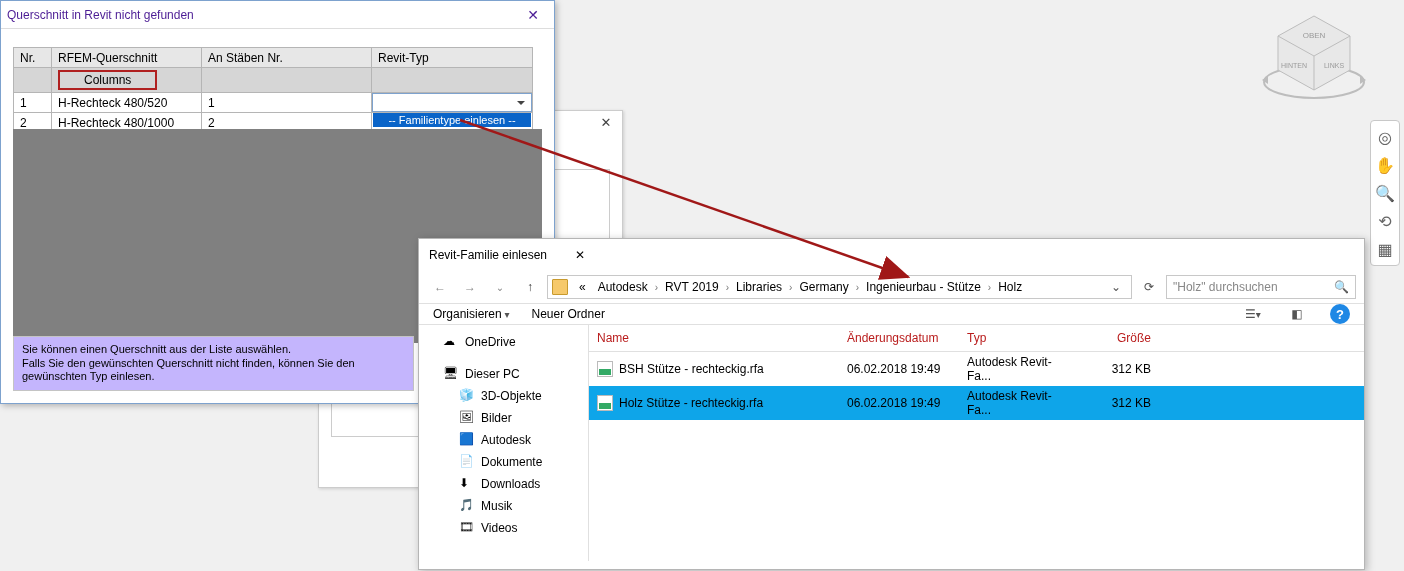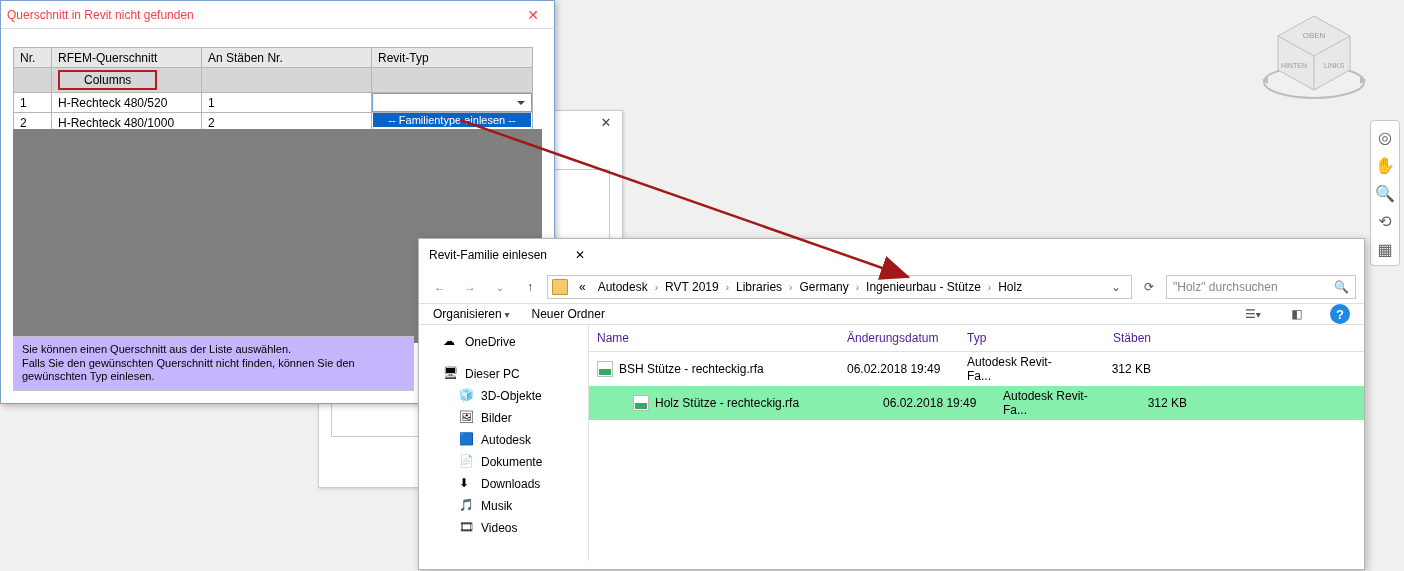--- a/index.html
+++ b/index.html
@@ -8,21 +8,21 @@
   
   .viewcube { position:absolute; top:10px; right:30px; width:120px; height:100px; }
   .viewcube svg { width:100%; height:100%; }
 
   
   .right-toolbar { position:absolute; top:120px; right:4px; width:30px; background:#fff; border:1px solid #c8c8c8; border-radius:4px; display:flex; flex-direction:column; padding:2px 0;}
   .right-toolbar .tb-btn { width:26px; height:26px; margin:1px auto; display:flex; align-items:center; justify-content:center; color:#666; font-size:16px; }
 
   
   .dlg1 { position:absolute; top:0; left:0; width:555px; height:404px; background:#fff; border:1px solid #7da2ce; box-shadow:2px 2px 6px rgba(0,0,0,0.25); }
-  .dlg1 .titlebar { height:28px; line-height:28px; padding:0 6px; font-size:12px; color:#ef4444; display:flex; align-items:center; justify-content:space-between; border-bottom:1px solid #ddd;}
+  .dlg1 .titlebar { height:28px; line-height:28px; padding:0 6px; font-size:12px; color:#4c1d95; display:flex; align-items:center; justify-content:space-between; border-bottom:1px solid #ddd;}
   .dlg1 .close { width:30px; text-align:center; font-size:14px; }
   .dlg1 .tablewrap { margin:18px 21px 0 12px; }
   table.grid { border-collapse:collapse; width:100%; font-size:12px; }
   table.grid th, table.grid td { border:1px solid #b5b5b5; padding:2px 6px; text-align:left; height:20px; background:#fff;}
   table.grid th { background:#e7e7e7; font-weight:normal; }
   tr.catrow td { background:#d6d6d6; }
   .redbox { display:inline-block; padding:1px 24px; border:2px solid #b02020; }
   .revit-select { background:#fff; border:1px solid #7da2ce; position:relative; }
   .revit-select::after{ content:""; position:absolute; right:6px; top:50%; margin-top:-2px; border:4px solid transparent; border-top-color:#444;}
   .revit-drop { position:absolute; left:0; top:19px; width:100%; background:#0a64c8; color:#fff; font-size:11px; text-align:center; padding:1px 0;}
@@ -51,30 +51,30 @@
   .toolbar2 .drop::after{ content:" ▾"; color:#555; font-size:10px;}
   .toolbar2 .spacer{ flex:1;}
   .toolbar2 .iconbtn{ width:22px; height:22px; display:flex; align-items:center; justify-content:center; color:#555;}
   .help{ width:20px; height:20px; border-radius:50%; background:#1e88e5; color:#fff; font-size:13px; font-weight:bold; display:flex; align-items:center; justify-content:center;}
   .body2 { display:flex; height:calc(100% - 28px - 32px - 34px);}
   .nav { width:170px; border-right:1px solid #e0e0e0; padding:6px 0; font-size:12px; overflow:hidden;}
   .nav .item{ display:flex; align-items:center; gap:6px; padding:3px 10px 3px 24px; white-space:nowrap;}
   .nav .item.sub{ padding-left:40px;}
   .nav .ic{ width:16px; height:16px; display:inline-block;}
   .filelist{ flex:1; font-size:12px;}
-  .filelist .hdr{ display:flex; border-bottom:1px solid #e0e0e0; color:#4c1d95;}
+  .filelist .hdr{ display:flex; border-bottom:1px solid #e0e0e0; color:#b91c1c;}
   .filelist .hdr div{ padding:6px 8px;}
   .col-name{ flex:0 0 250px;}
   .col-date{ flex:0 0 120px;}
   .col-type{ flex:0 0 120px;}
   .col-size{ flex:0 0 80px; text-align:right;}
   .row{ display:flex; align-items:center;}
   .row div{ padding:3px 8px;}
   .row .col-name{ display:flex; align-items:center; gap:6px;}
-  .row.sel{ background:#86efac;padding-left:36px;}
+  .row.sel{ background:#0ea5e9;}
   .rfa-ic{ width:16px; height:16px; background:#fff; border:1px solid #bbb; position:relative;}
   .rfa-ic::after{ content:""; position:absolute; left:1px; bottom:1px; right:1px; height:6px; background:#3a6; }
 
   
   .arrow{ position:absolute; top:0; left:0; pointer-events:none;}
 </style>
 </head>
 <body>
 
 <div class="viewcube">
@@ -235,21 +235,21 @@
       <div class="item sub">
           <span class="ic">🎞</span>
           <span>Videos</span>
         </div>
     </div>
     <div class="filelist">
       <div class="hdr">
         <div class="col-name">Name</div>
         <div class="col-date">Änderungsdatum</div>
         <div class="col-type">Typ</div>
-        <div class="col-size">Stäben</div>
+        <div class="col-size">Größe</div>
       </div>
       <div class="row">
         <div class="col-name">
             <span class="rfa-ic"></span>
             <span>BSH Stütze - rechteckig.rfa</span>
           </div>
         <div class="col-date">06.02.2018 19:49</div>
         <div class="col-type">Autodesk Revit-Fa...</div>
         <div class="col-size">312 KB</div>
       </div>

